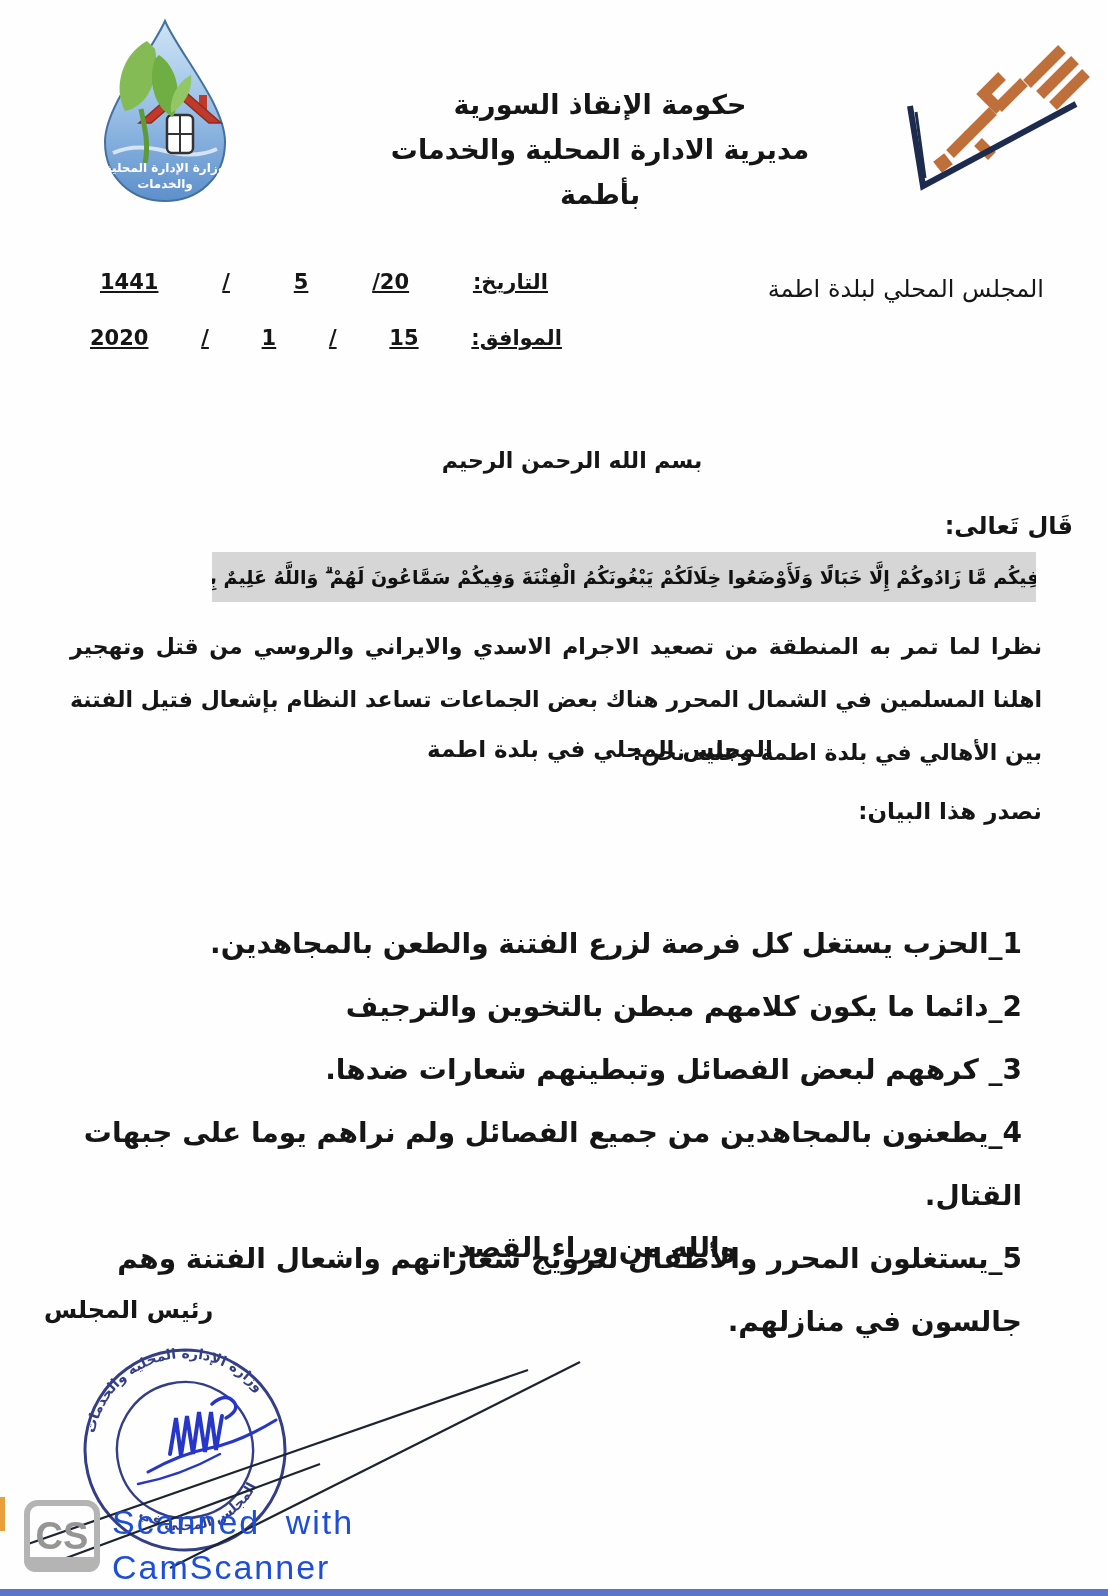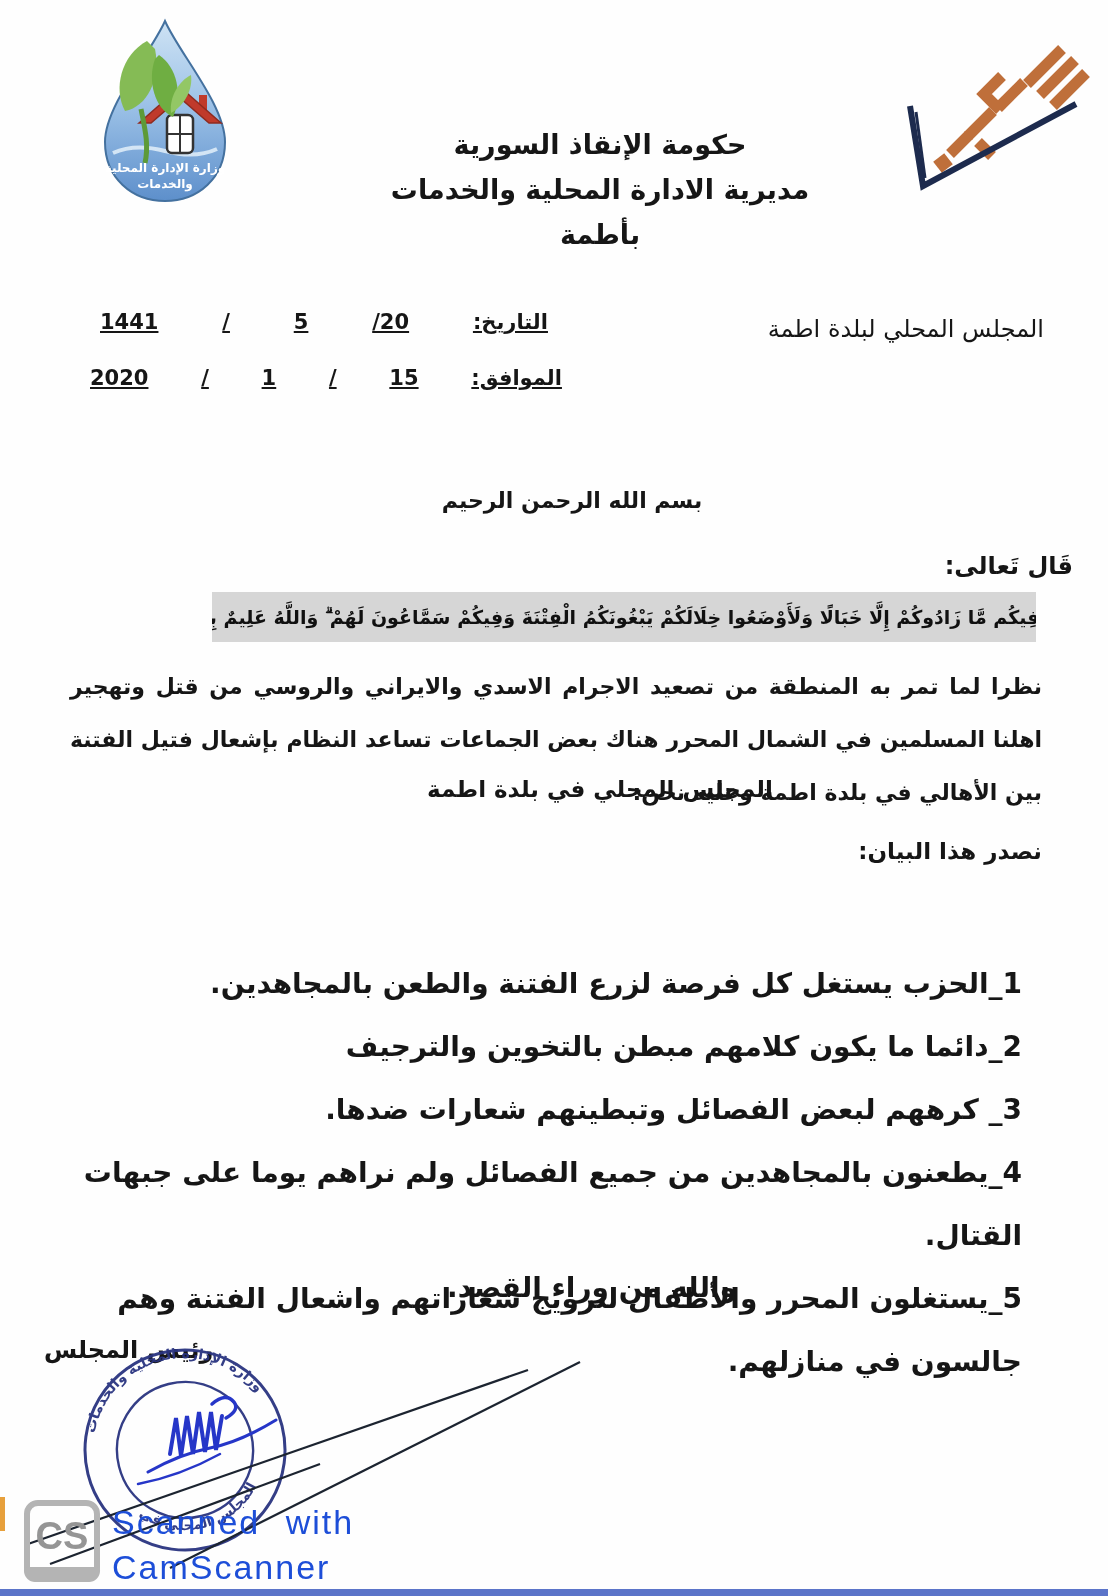--- a/index.html
+++ b/index.html
@@ -1,21 +1,21 @@
 <!DOCTYPE html>
 <html lang="ar"><head>
 <meta charset="utf-8">
 <style>
   html,body{margin:0;padding:0;background:#ffffff;}
   #page{
     position:relative;width:1108px;height:1596px;background:#fefefe;
     font-family:"DejaVu Sans",sans-serif;color:#161616;overflow:hidden;
   }
   .abs{position:absolute;}
-  .ar{direction:rtl;unicode-bidi:plaintext;margin-top:40px;}
+  .ar{direction:rtl;unicode-bidi:plaintext;}
 
   
   .header-title{left:340px;top:82px;width:520px;text-align:center;
     font-size:27px;font-weight:bold;line-height:45px;}
 
   
   .council-title{right:64px;top:275px;font-size:24px;font-weight:normal;}
   .date-row{display:flex;justify-content:space-between;align-items:baseline;
     font-size:21px;font-weight:bold;direction:ltr;text-decoration:underline;}
   .date-row .tok{white-space:nowrap;}
@@ -35,21 +35,21 @@
   .statement-intro{right:66px;top:798px;font-size:23px;font-weight:bold;}
   .ban-line{right:66px;top:858px;font-size:23px;font-weight:bold;}
   .reasons{right:86px;top:912px;text-align:right;font-size:28px;font-weight:bold;line-height:63px;}
   .closing{left:342px;top:1231px;width:500px;text-align:center;font-size:28px;font-weight:bold;}
   .sig-title{left:44px;top:1296px;font-size:24px;font-weight:bold;}
 
   
   .cs-box{left:24px;top:1500px;width:64px;height:60px;border:6px solid #b4b4b4;
     border-radius:14px;display:flex;align-items:center;justify-content:center;
     font-family:"Liberation Sans",sans-serif;font-weight:bold;font-size:38px;
-    color:#959595;padding-bottom:10px;}
+    color:#959595;}
   .cs-bar{position:absolute;left:-6px;right:-6px;bottom:-6px;height:15px;
     background:#b4b4b4;border-radius:4px 4px 12px 12px;}
   .scan-text{left:112px;top:1500px;font-family:"Liberation Sans",sans-serif;
     font-size:34px;line-height:45px;color:#1d4ed8;letter-spacing:2px;word-spacing:14px;}
   .bottom-line{left:0;top:1589px;width:1108px;height:7px;background:#5b74c9;}
   .edge-artifact{left:0;top:1497px;width:5px;height:34px;background:#e7a03c;}
 </style>
 </head>
 <body>
 

